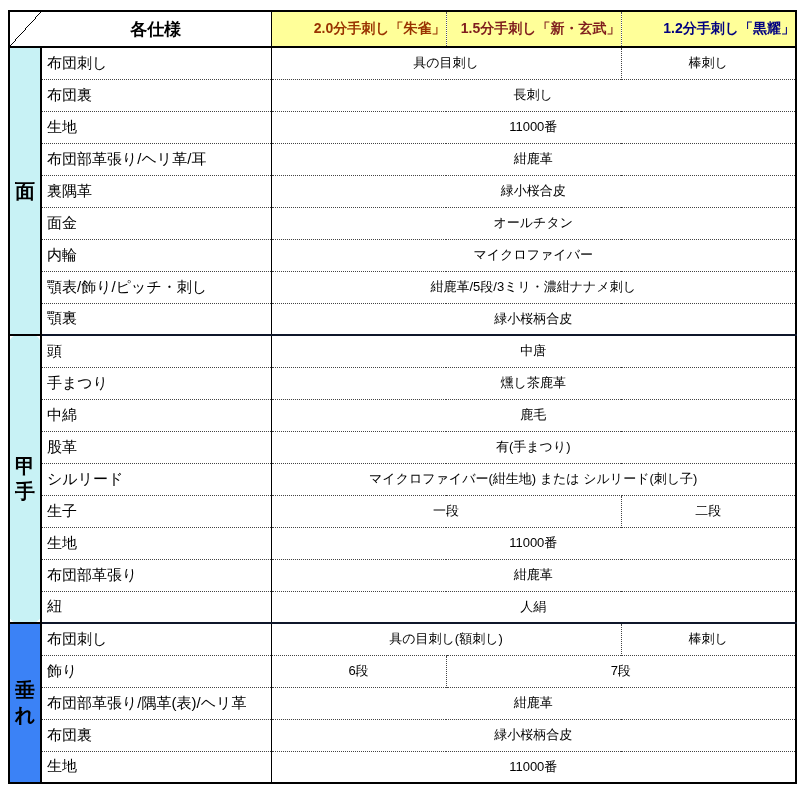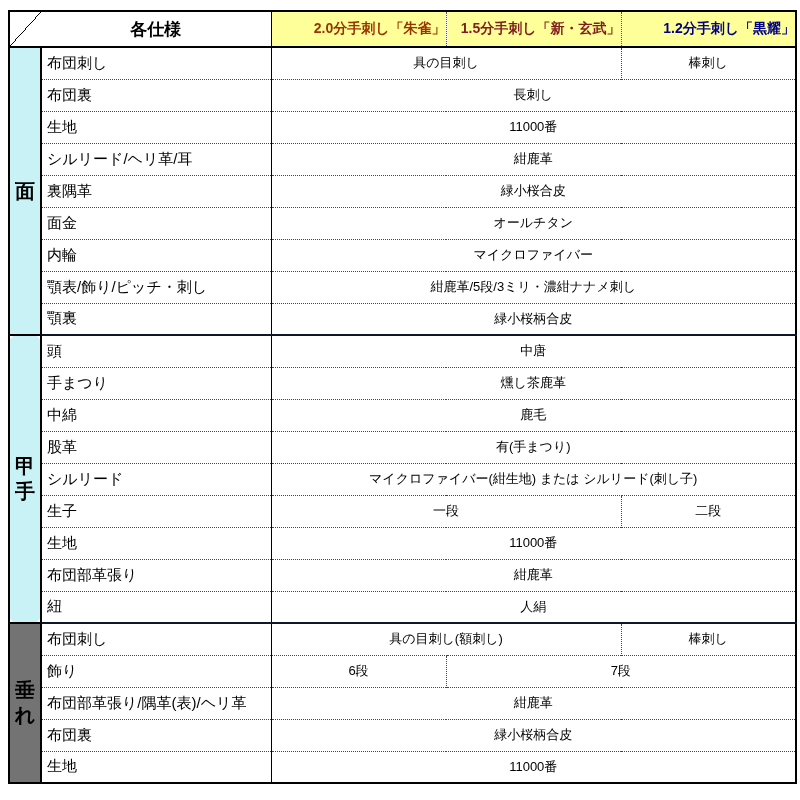--- a/index.html
+++ b/index.html
@@ -52,21 +52,21 @@
   </tr>
   <tr>
     <td class="lbl">布団裏</td>
     <td class="val" colspan="3">長刺し</td>
   </tr>
   <tr>
     <td class="lbl">生地</td>
     <td class="val" colspan="3">11000番</td>
   </tr>
   <tr>
-    <td class="lbl">シルリード/ヘリ革/耳</td>
+    <td class="lbl">布団部革張り/ヘリ革/耳</td>
     <td class="val" colspan="3">紺鹿革</td>
   </tr>
   <tr>
     <td class="lbl">裏隅革</td>
     <td class="val" colspan="3">緑小桜合皮</td>
   </tr>
   <tr>
     <td class="lbl">面金</td>
     <td class="val" colspan="3">オールチタン</td>
   </tr>
@@ -116,21 +116,21 @@
   <tr>
     <td class="lbl">布団部革張り</td>
     <td class="val" colspan="3">紺鹿革</td>
   </tr>
   <tr>
     <td class="lbl">紐</td>
     <td class="val" colspan="3">人絹</td>
   </tr>
 
   <tr class="sec-top">
-    <td class="sec" rowspan="5" style="background-color: #737373;">垂れ</td>
+    <td class="sec" rowspan="5" style="background-color: #3b82f6;">垂れ</td>
     <td class="lbl">布団刺し</td>
     <td class="val" colspan="2">具の目刺し(額刺し)</td>
     <td class="val">棒刺し</td>
   </tr>
   <tr>
     <td class="lbl">飾り</td>
     <td class="val">6段</td>
     <td class="val" colspan="2">7段</td>
   </tr>
   <tr>

